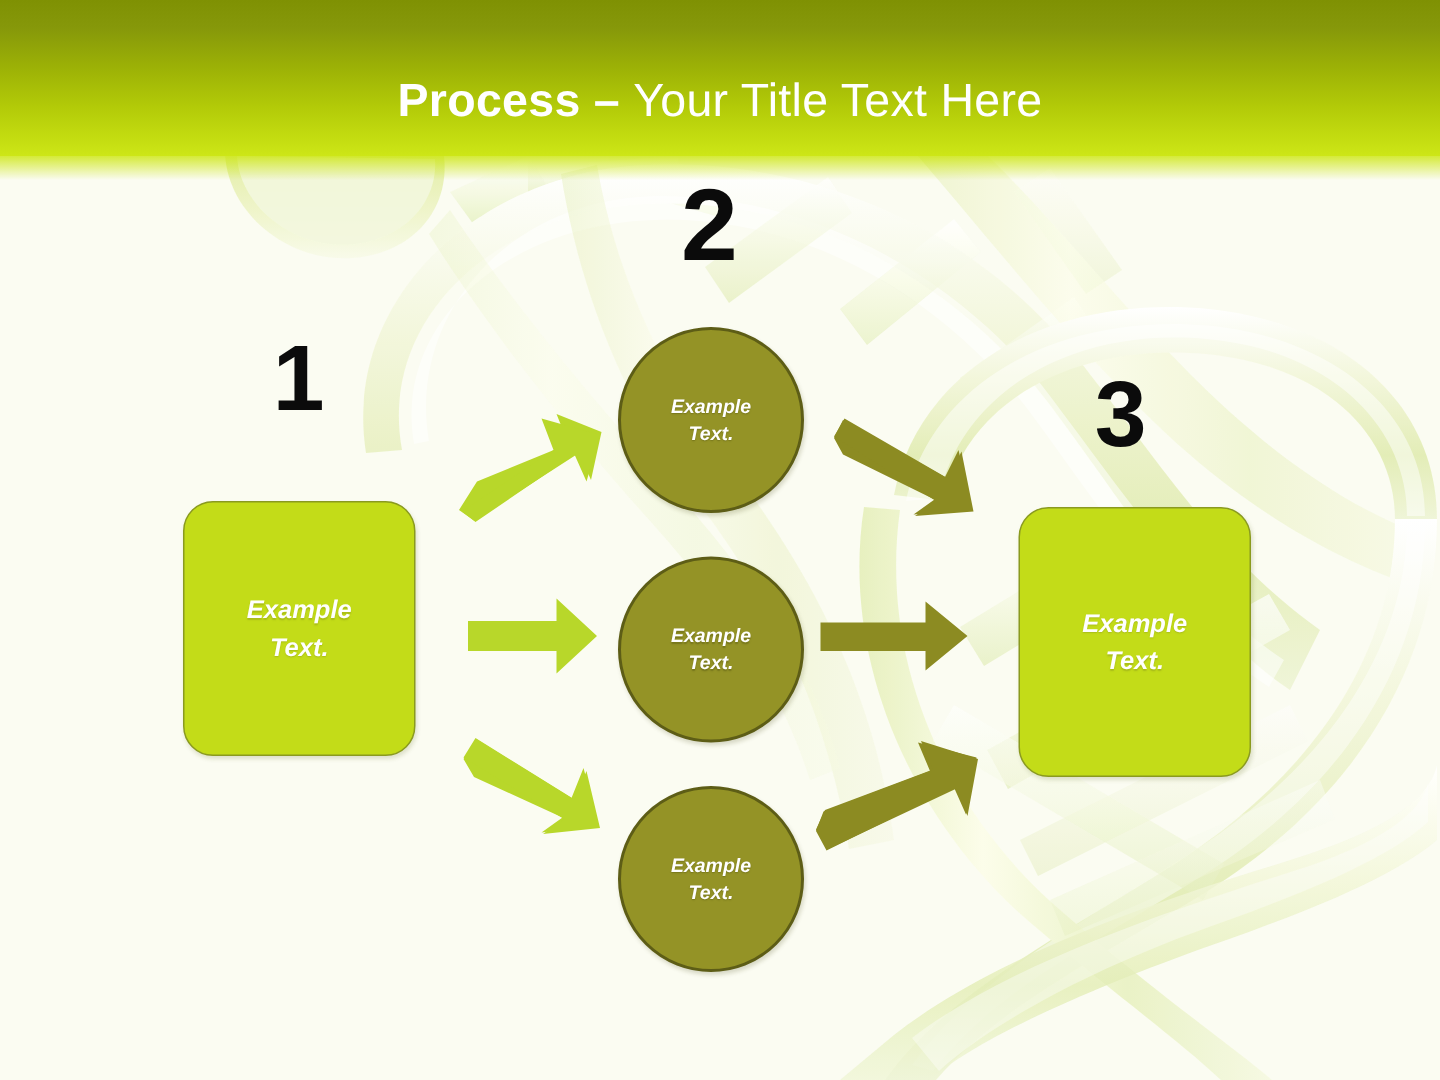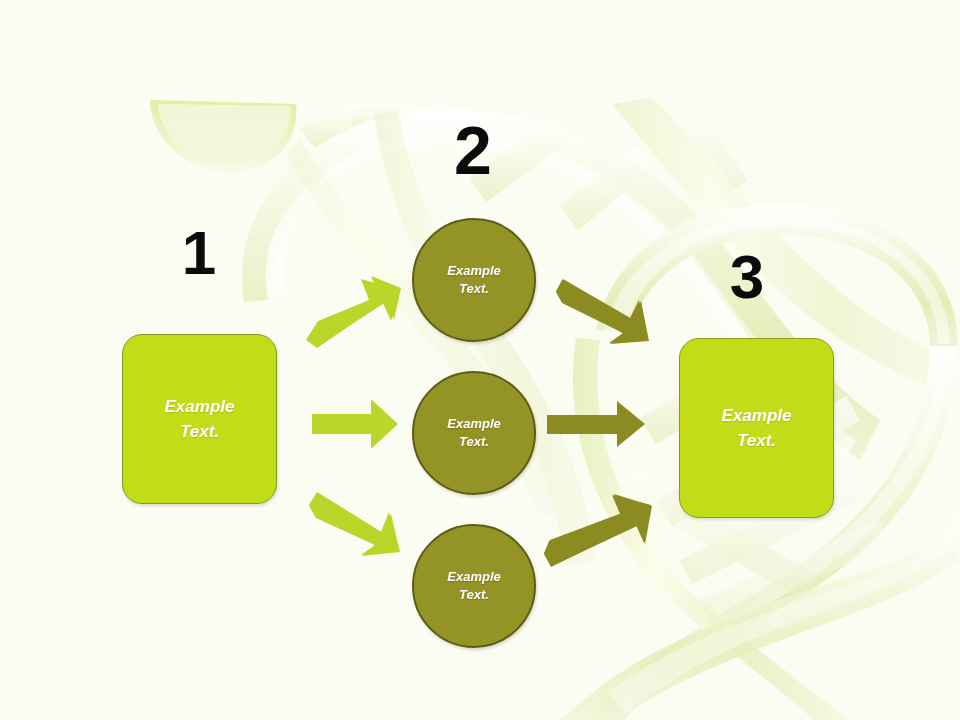--- a/index.html
+++ b/index.html
@@ -275,20 +275,25 @@
     <g>
       <path d="M547 415 L617 415 L617 401 L645 424 L617 447 L617 434 L547 434 Z" fill="#8c8b22"></path>
     </g>
 
     <g>
       <path d="M544 554 L549 541 L620 514 L612 495 L651 505 L644 543 L636 525 L551 567 Z" fill="#8c8b22"></path>
       <path d="M544 553 L550 540 L622 513 L614 494 L652 506 L645 544 L637 526 L552 566 Z" fill="#8c8b22"></path>
     </g>
   </svg>
 
+  <div id="title-bar">
+    <div id="title-text">
+      <span class="strong">Process</span><span class="dash"> – </span><span class="rest">Your Title Text Here</span>
+    </div>
+  </div>
 
   <div class="step-number" id="step-number-1">1</div>
   <div class="step-number" id="step-number-2">2</div>
   <div class="step-number" id="step-number-3">3</div>
 
   <div class="proc-box" id="box-start">
     <div class="box-label">Example
 Text.</div>
   </div>
 

